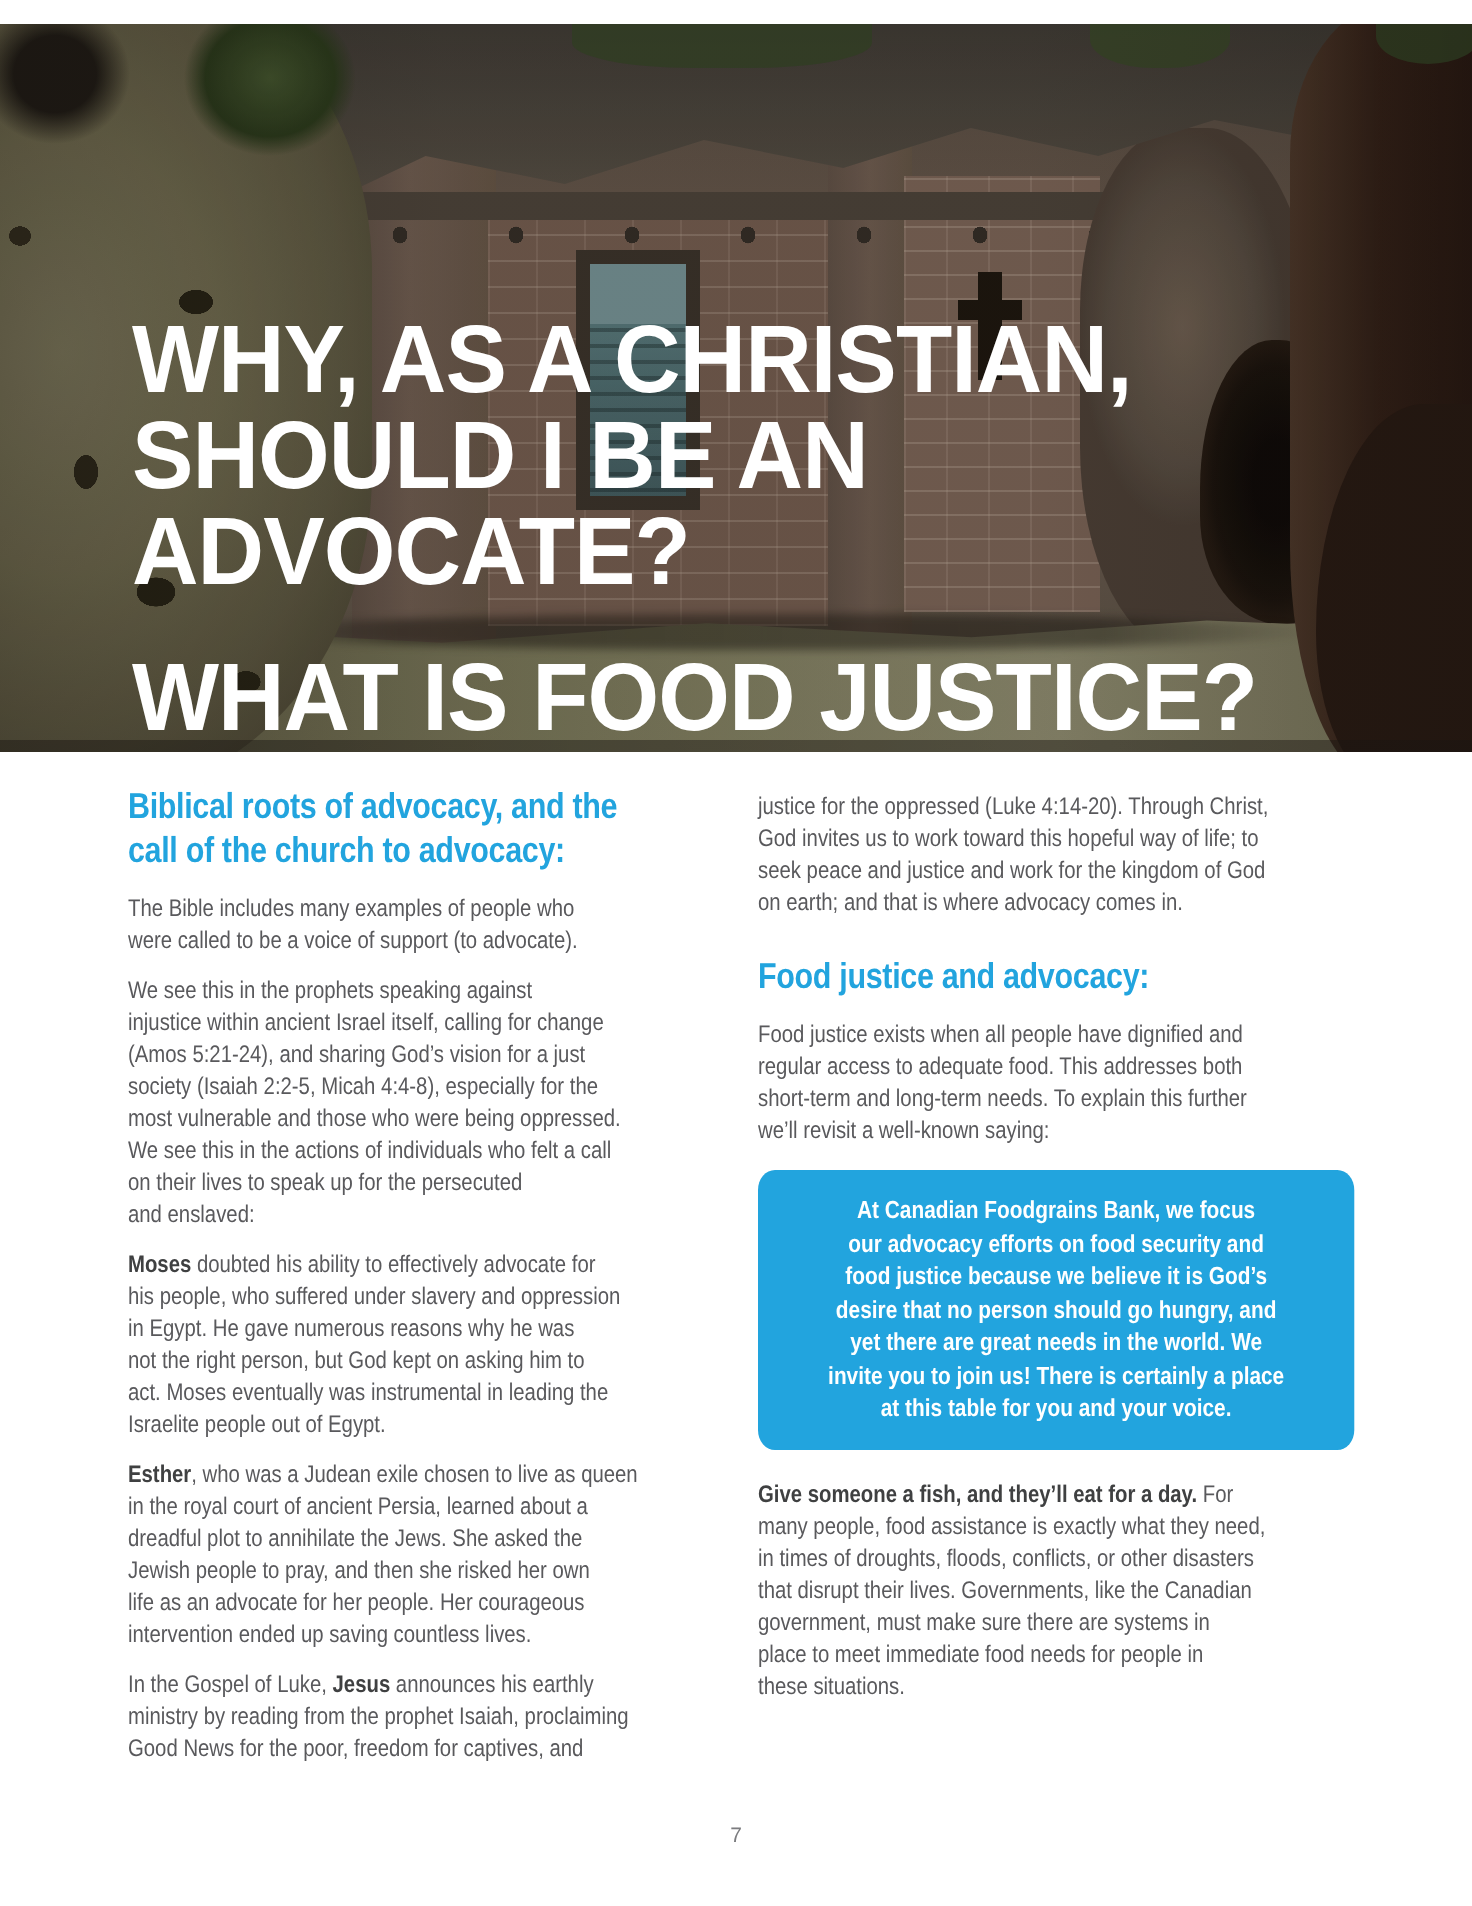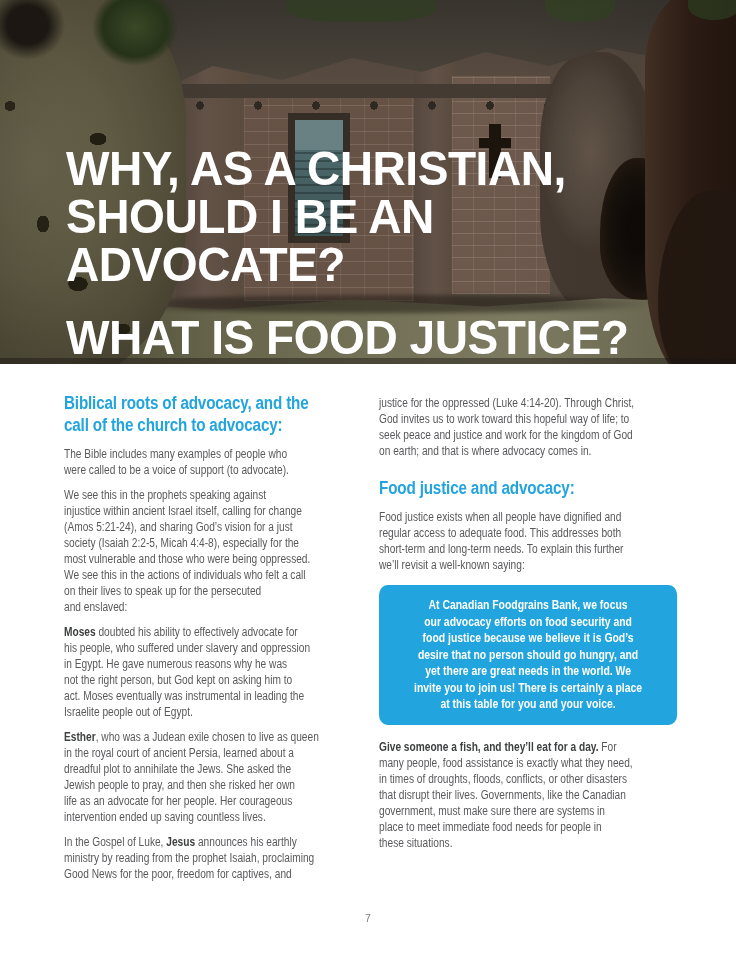--- a/index.html
+++ b/index.html
@@ -2,21 +2,21 @@
 <html style="--accent: #22a4de; --body-text: #59595c; --bold-text: #3f4041; --footer-text: #7b7c7f; --hero-text: #ffffff;"><head>
 <meta charset="utf-8">
 <style>
   html,body{margin:0;padding:0;background:#e8e8e8;}
   .page{
     position:relative;width:736px;height:953px;margin:0 auto;
     background:#ffffff;overflow:hidden;
     font-family:"Liberation Sans",sans-serif;
   }
   
-  .hero{position:absolute;left:0;top:0;width:736px;height:364px;overflow:hidden;background:#6f5f52;}
+  .hero{position:absolute;left:0;top:12px;width:736px;height:364px;overflow:hidden;background:#6f5f52;}
   .hero *{position:absolute;}
   .wall{left:0;top:0;width:736px;height:364px;
     background:linear-gradient(180deg,#5e564c 0%,#6e5e51 18%,#7b6759 40%,#7a685a 65%,#6d6152 85%,#767258 100%);}
   .pilaster-a{left:176px;top:60px;width:72px;height:260px;background:linear-gradient(90deg,#6e5c50,#7f6a5c 40%,#73604f);}
   .pilaster-b{left:414px;top:60px;width:42px;height:260px;background:linear-gradient(90deg,#6e5c50,#7e695b 50%,#71604f);}
   .brick-left{left:244px;top:96px;width:170px;height:205px;background-color:#84695a;
     background-image:repeating-linear-gradient(0deg,rgba(225,205,185,.28) 0 1px,transparent 1px 13px),
                      repeating-linear-gradient(90deg,rgba(225,205,185,.16) 0 1px,transparent 1px 24px);}
   .brick-right{left:452px;top:76px;width:98px;height:218px;background-color:#8d7263;
     background-image:repeating-linear-gradient(0deg,rgba(230,210,190,.3) 0 1px,transparent 1px 12px),

